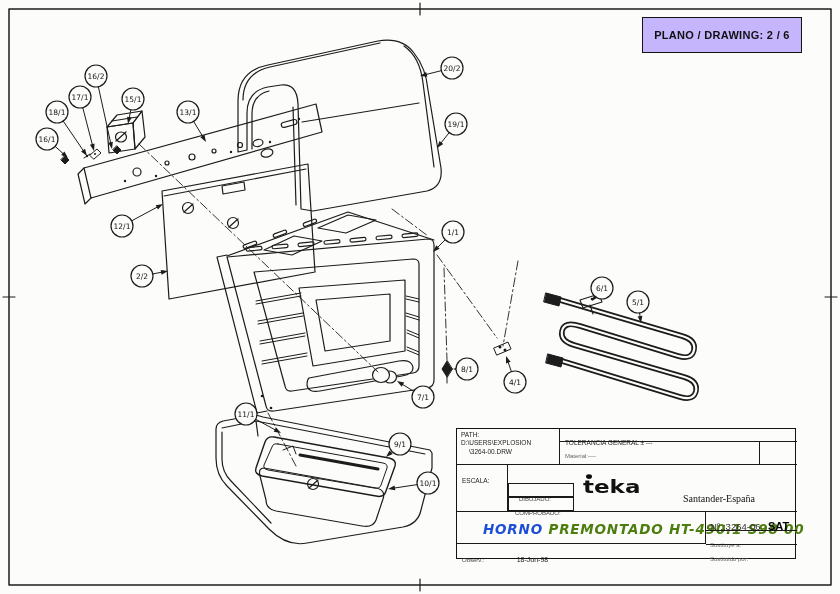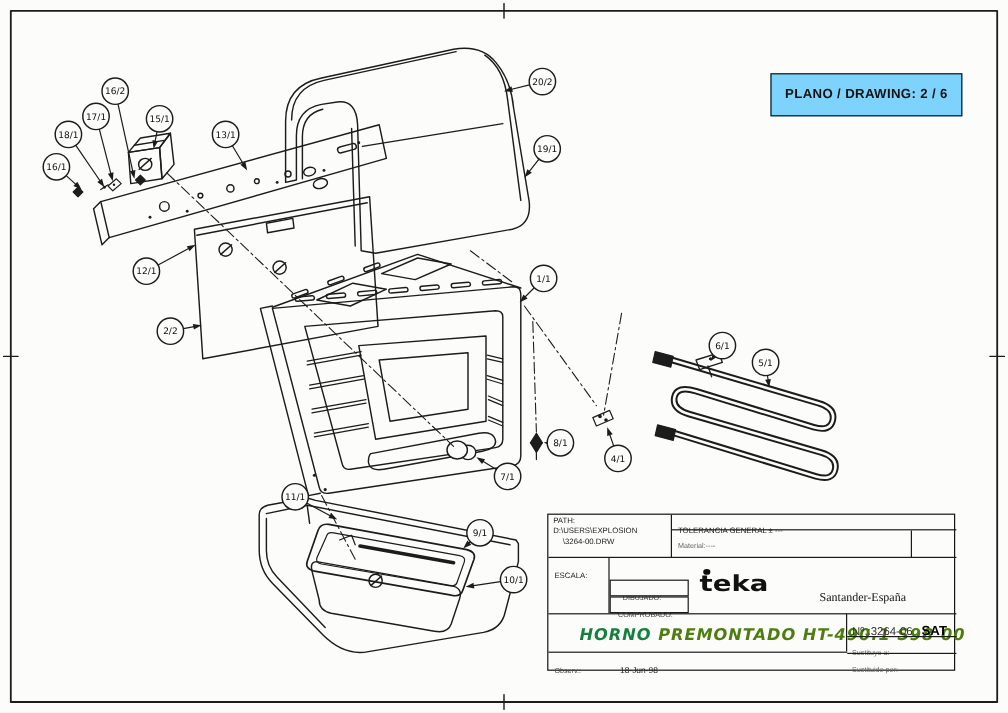--- a/index.html
+++ b/index.html
@@ -4,21 +4,21 @@
 <style>
   html,body{margin:0;padding:0;background:#e9e9e5;}
   .page{position:relative;width:840px;height:594px;background:#fcfcfa;overflow:hidden;
         font-family:"Liberation Sans",sans-serif;color:#111;}
   #drawing{position:absolute;left:0;top:0;}
   #drawing text{font-family:"DejaVu Sans",sans-serif;}
 
   
   .plano-box{position:absolute;left:642px;top:17px;width:158px;height:34px;
              border:1.6px solid #141414;display:flex;align-items:center;justify-content:center;
-             background:#7dd3fc;margin-top:44px;}
+             background:#c4b5fd;}
   .plano-box span{font-size:11px;font-weight:bold;letter-spacing:.3px;}
 
   
   .tb{position:absolute;left:456px;top:428px;width:340px;height:131px;
       border:1.6px solid #141414;box-sizing:border-box;background:#fcfcfa;}
   .tb .cell{position:absolute;box-sizing:border-box;}
   .b-r{border-right:1px solid #1a1a1a;}
   .b-b{border-bottom:1px solid #1a1a1a;}
   .b-t{border-top:1px solid #1a1a1a;}
   .b-a{border:1px solid #1a1a1a;}
@@ -35,21 +35,21 @@
   .logo-area{left:120px;top:42px;width:64px;height:38px;}
   .teka{position:relative;font-family:"DejaVu Sans",sans-serif;font-weight:900;font-size:23px;
         letter-spacing:0;transform:scaleY(.8);margin-top:3px;margin-left:6px;}
   .tdot{position:absolute;left:3px;top:-3px;width:6px;height:6px;border-radius:50%;background:#0d0d0d;}
   .company-cell{left:184px;top:50px;width:156px;height:14px;text-align:center;
      font-size:11px;font-weight:bold;font-style:italic;letter-spacing:1.2px;}
   .city-cell{left:184px;top:64px;width:156px;height:12px;text-align:center;
      font-family:"Liberation Serif",serif;font-size:10px;}
   .title-cell{left:0;top:82px;width:249px;height:32px;padding:9px 0 0 26px;
      font-family:"DejaVu Sans",sans-serif;font-style:italic;font-size:13.5px;letter-spacing:.8px;white-space:nowrap;}
-  .title-cell .t1{font-weight:900;color:#15803d;}
+  .title-cell .t1{font-weight:900;color:#1d4ed8;}
   .title-cell .t2{font-weight:700;color:#4d7c0f;}
   .obs-cell{left:0;top:114px;width:249px;height:17px;padding:4px 0 0 5px;}
   .obs-date{font-size:7px;color:#222;margin-left:28px;}
   .num-cell{left:249px;top:82px;width:91px;height:19px;padding:4px 0 0 4px;white-space:nowrap;}
   .num-pre{font-size:9.5px;color:#333;}
   .num-sat{font-size:11px;font-weight:bold;color:#000;margin-left:3px;}
   .sus1-cell{left:249px;top:101px;width:91px;height:14px;padding:2px 0 0 4px;}
   .sus2-cell{left:249px;top:115px;width:91px;height:16px;padding:2px 0 0 4px;}
 </style>
 </head>

